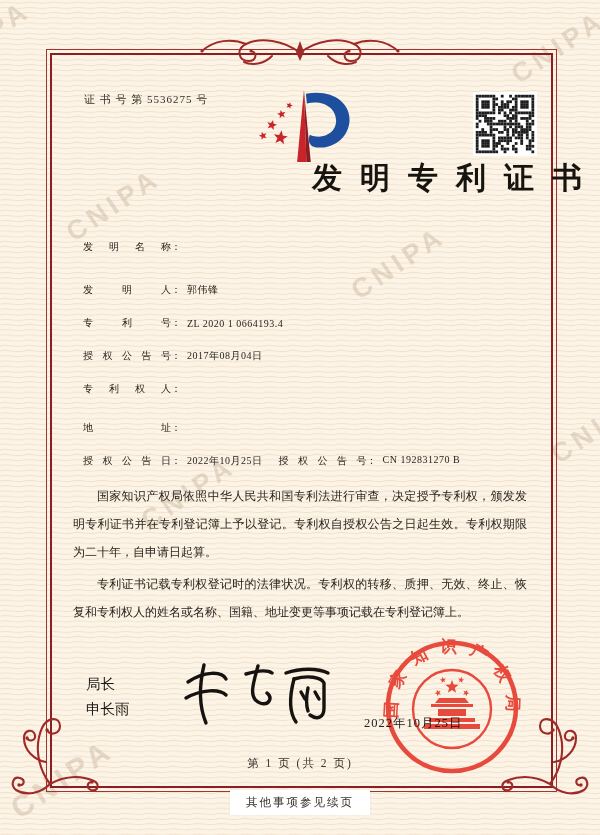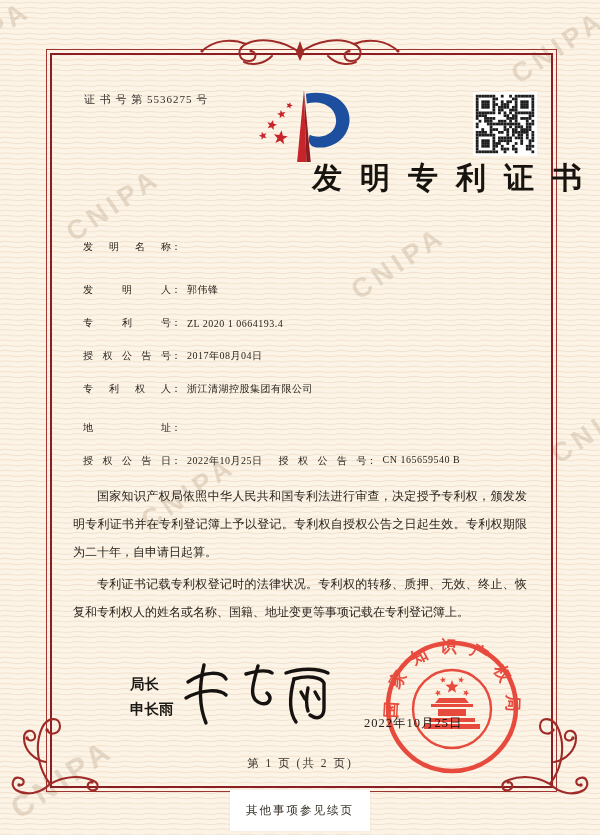--- a/index.html
+++ b/index.html
@@ -21,27 +21,27 @@
   .title{position:absolute;left:0;top:158px;width:100%;text-align:right;font-size:30px;
          font-weight:700;color:#17140f;letter-spacing:18px;text-indent:18px;}
   .row{position:absolute;left:83px;display:flex;align-items:center;font-size:10px;color:#2a241d;}
   .flabel{display:inline-block;width:88px;text-align:justify;text-align-last:justify;
           text-justify:inter-character;}
   .colon{margin-right:6px;}
   .fvalue{letter-spacing:.5px;white-space:nowrap;}
   .grant2{margin-left:16px;display:flex;}
   .paras{position:absolute;left:73px;top:482px;width:454px;font-size:12px;line-height:28px;color:#2a241d;font-family:Liberation Serif, serif;}
   .paras p{margin:0 0 4px 0;text-indent:2em;text-align:justify;}
-  .officer{position:absolute;left:86px;top:672px;font-size:14.5px;font-weight:700;color:#1d1a15;line-height:25px;margin-left:44px;}
+  .officer{position:absolute;left:86px;top:672px;font-size:14.5px;font-weight:400;color:#1d1a15;line-height:25px;}
   .sig{position:absolute;left:168px;top:660px;}
   .sealdate{position:absolute;left:364px;top:715px;font-size:12.5px;color:#25221e;letter-spacing:1px;z-index:4;}
   .seal{position:absolute;left:377px;top:632px;z-index:5;opacity:.9;mix-blend-mode:multiply;}
   .pageinfo{position:absolute;left:0;top:756px;width:100%;text-align:center;font-size:11.5px;color:#3a342c;letter-spacing:2px;}
   .note{position:absolute;left:50%;top:790px;transform:translateX(-50%);background:#ffffff;
-        padding:13px 16px;font-size:11.5px;color:#3a342c;letter-spacing:2px;z-index:4;
+        padding:5px 16px;font-size:11.5px;color:#3a342c;letter-spacing:2px;z-index:4;
         box-shadow:0 0 2px rgba(0,0,0,.08);}
 </style>
 </head>
 <body>
 
 <div id="page">
 
   <svg class="guilloche" width="600" height="835">
     <defs>
       <pattern id="gw" width="48" height="5.2" patternUnits="userSpaceOnUse">
@@ -394,34 +394,33 @@
       <span class="fvalue">ZL 2020 1 0664193.4</span>
     </div>
     <div class="row" style="top:349px">
       <span class="flabel">授权公告号</span>
         <span class="colon">：</span>
       <span class="fvalue">2017年08月04日</span>
     </div>
     <div class="row" style="top:382px">
       <span class="flabel">专利权人</span>
         <span class="colon">：</span>
-      <span class="fvalue">浙江清湖控股集团有限公司</span>
     </div>
     <div class="row" style="top:421px">
       <span class="flabel">地址</span>
         <span class="colon">：</span>
     </div>
     <div class="row" style="top:454px">
       <span class="flabel">授权公告日</span>
         <span class="colon">：</span>
       <span class="fvalue">2022年10月25日</span>
       <span class="grant2">
         <span class="flabel">授权公告号</span>
           <span class="colon">：</span>
-        <span class="fvalue">CN 165659540 B</span>
+        <span class="fvalue">CN 192831270 B</span>
       </span>
     </div>
 
     <div class="paras">
       <p>国家知识产权局依照中华人民共和国专利法进行审查，决定授予专利权，颁发发明专利证书并在专利登记簿上予以登记。专利权自授权公告之日起生效。专利权期限为二十年，自申请日起算。</p>
       <p>专利证书记载专利权登记时的法律状况。专利权的转移、质押、无效、终止、恢复和专利权人的姓名或名称、国籍、地址变更等事项记载在专利登记簿上。</p>
     </div>
 
     <div class="officer">
       <div>局长</div>

